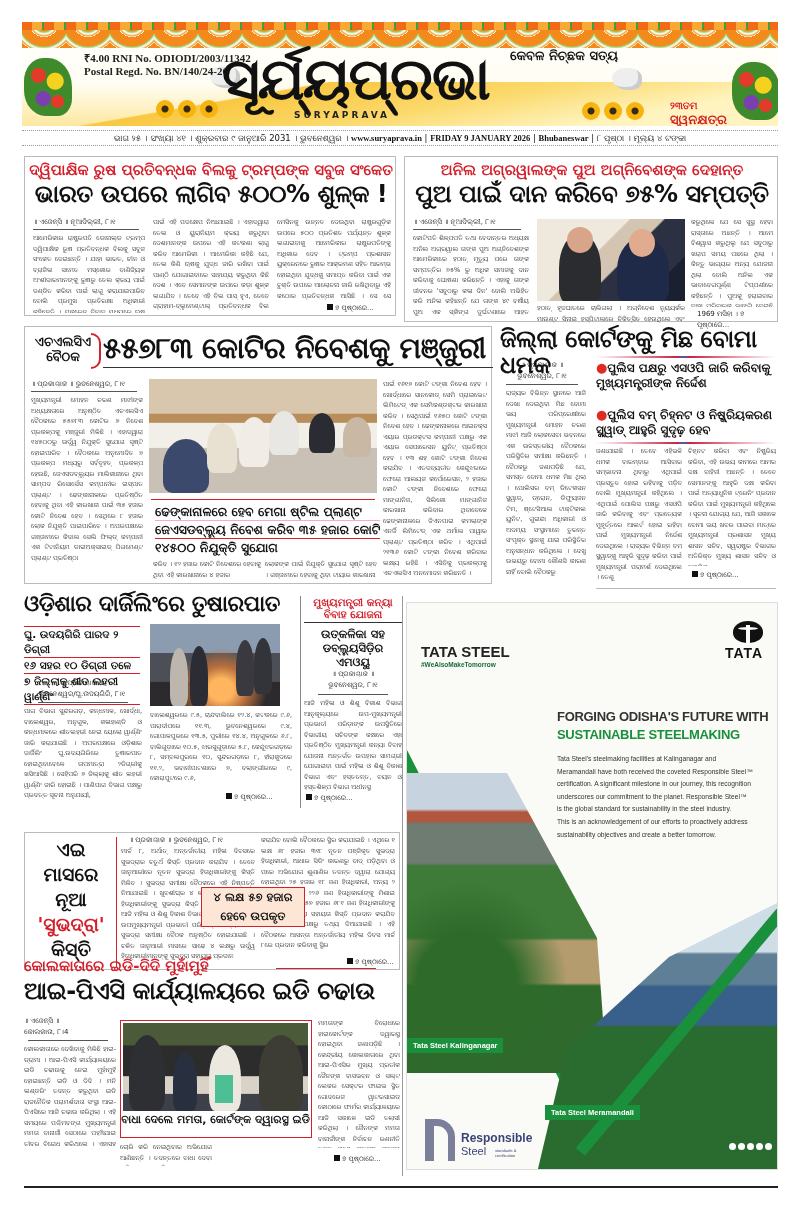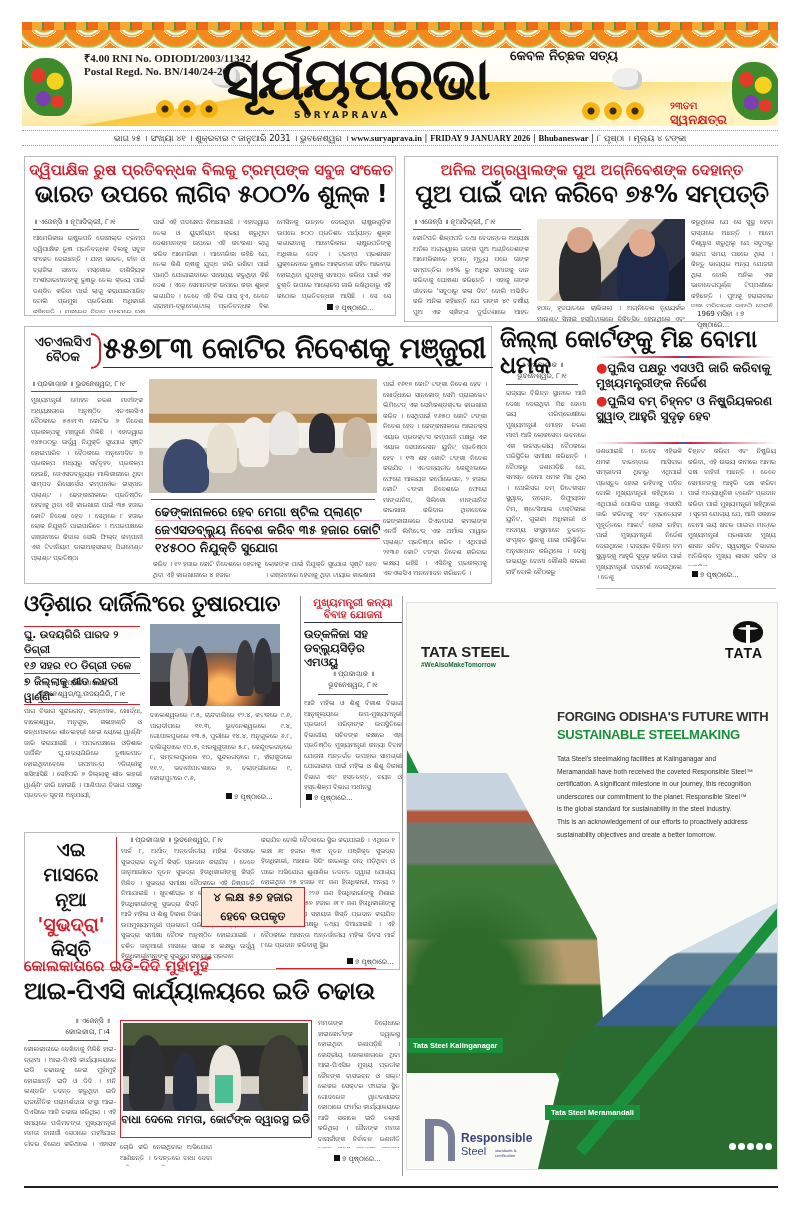--- a/index.html
+++ b/index.html
@@ -144,21 +144,21 @@
   <div class="head abs" style="left:0;top:0;width:278px;font-size:24px;text-align:left">ଜିଲ୍ଲା କୋର୍ଟଙ୍କୁ ମିଛ ବୋମା ଧମକ</div>
   <div class="by abs" style="left:6px;top:34px;width:72px;text-align:center">
     <div>॥ ପ୍ରକାଶ୍ଚାକ ॥</div>
     <div>ଭୁବନେଶ୍ୱର, ୮।୧</div>
   </div>
   <div class="rule abs" style="left:6px;top:58px;width:72px"></div>
   <div class="col abs" style="left:6px;top:62px;width:80px;height:208px">ରାଜ୍ୟର ବିଭିନ୍ନ ସ୍ଥାନରେ ଆଜି ଦେଖା ଦେଇଥିବା ମିଛ ବୋମା ଭୟ ପରିପ୍ରେକ୍ଷୀରେ ମୁଖ୍ୟମନ୍ତ୍ରୀ ମୋହନ ଚରଣ ମାଝୀ ଆଜି ଲୋକସେବା ଭବନରେ ଏକ ଉଚ୍ଚସ୍ତରୀୟ ବୈଠକରେ ପରିସ୍ଥିତିର ସମୀକ୍ଷା କରିଛନ୍ତି । ବୈଠକରୁ ଜଣାପଡ଼ିଛି ଯେ, ସମସ୍ତ ବୋମା ଧମକ ମିଛ ଥିଲା । ପୋଲିସର ବମ୍ ଡିଟେକସନ ସ୍କ୍ୱାଡ୍, ଡ୍ରୋନ, ଡିଫ୍ୟୁଜନ ଟିମ, ଷ୍ଟେସିଆଲ ଟାକ୍ଟିକାଲ ୟୁନିଟ, ଗୁଇନ୍ଦା ଅଧିକାରୀ ଓ ଅଦମ୍ୟ ସଂସ୍ଥାମାନେ ତୁରନ୍ତ ସଂପୃକ୍ତ ସ୍ଥାନକୁ ଯାଇ ପରିସ୍ଥିତିର ଅନୁସନ୍ଧାନ କରିଥିଲେ । ଦେଖୁ ଉଭୟରୁ ବୋମା କୌଣସି କାରଣ ନାହିଁ ବୋଲି ବୈଠକରୁ</div>
   <div class="abs" style="left:96px;top:30px;width:180px;height:2px;background:linear-gradient(90deg,#fff,#c24 45%,#36c 48%,#c24 52%,#fff)"></div>
   <div class="abs" style="left:96px;top:34px;width:182px;font-size:12px;font-weight:bold;line-height:15px">
     <div><span style="color:#e02b25;font-size:13px">●</span><span>ପୁଲିସ ପକ୍ଷରୁ ଏସଓପି ଜାରି କରିବାକୁ ମୁଖ୍ୟମନ୍ତ୍ରୀଙ୍କ ନିର୍ଦ୍ଦେଶ</span></div>
-    <div style="margin-top:2px"><span style="color:#e02b25;font-size:13px">●</span><span>ପୁଲିସ ବମ୍ ଚିହ୍ନଟ ଓ ନିଷ୍କ୍ରିୟକରଣ ସ୍କ୍ୱାଡ୍ ଆହୁରି ସୁଦୃଢ଼ ହେବ</span></div>
+    <div style="margin-top:16px"><span style="color:#e02b25;font-size:13px">●</span><span>ପୁଲିସ ବମ୍ ଚିହ୍ନଟ ଓ ନିଷ୍କ୍ରିୟକରଣ ସ୍କ୍ୱାଡ୍ ଆହୁରି ସୁଦୃଢ଼ ହେବ</span></div>
   </div>
   <div class="abs" style="left:96px;top:116px;width:180px;height:2px;background:linear-gradient(90deg,#fff,#c24 45%,#36c 48%,#c24 52%,#fff)"></div>
   <div class="col abs" style="left:96px;top:120px;width:86px;height:136px">ଜଣାଯାଇଛି । ତେବେ ଏହିଭଳି ଧମକ ବାରମ୍ବାର ଆସିବାର ସମ୍ଭାବନା ଥିବାରୁ ଏଥିପାଇଁ ପ୍ରସ୍ତୁତ ହୋଇ ରହିବାକୁ ପଡ଼ିବ ବୋଲି ମୁଖ୍ୟମନ୍ତ୍ରୀ କହିଥିଲେ । ଏଥିପାଇଁ ପୋଲିସ ପକ୍ଷରୁ ଏସଓପି ଜାରି କରିବାକୁ ଏବଂ ପ୍ରତ୍ୟେକ ମୁହୂର୍ତ୍ତରେ ଆଲର୍ଟ ହୋଇ ରହିବା ପାଇଁ ମୁଖ୍ୟମନ୍ତ୍ରୀ ନିର୍ଦ୍ଦେଶ ଦେଇଥିଲେ । ରାଜ୍ୟର ବିଭିନ୍ନ ବମ୍ ସ୍କ୍ୱାଡ୍‌କୁ ଆହୁରି ସୁଦୃଢ଼ କରିବା ପାଇଁ ମୁଖ୍ୟମନ୍ତ୍ରୀ ପରାମର୍ଶ ଦେଇଥିଲେ । ତେଣୁ</div>
   <div class="col abs" style="left:188px;top:120px;width:88px;height:120px">ଚିହ୍ନଟ କରିବା ଏବଂ ନିଷ୍କ୍ରିୟ କରିବା, ଏହି ଉଭୟ କାମରେ ଆମର ଦକ୍ଷ ବାହିନୀ ଅଛନ୍ତି । ତେବେ ସେମାନଙ୍କୁ ଆହୁରି ଦକ୍ଷ କରିବା ପାଇଁ ଅତ୍ୟାଧୁନିକ ଟ୍ରେନିଂ ପ୍ରଦାନ କରିବା ପାଇଁ ମୁଖ୍ୟମନ୍ତ୍ରୀ କହିଥିଲେ । ସୂଚନା ଯୋଗ୍ୟ ଯେ, ଆଜି ସକାଳେ ବୋମା ଭୟ ଖବର ପାଇବା ମାତ୍ରେ ମୁଖ୍ୟମନ୍ତ୍ରୀ ପ୍ରଶାସନ ମୁଖ୍ୟ ଶାସନ ସଚିବ, ସ୍ୱରାଷ୍ଟ୍ର ବିଭାଗର ଅତିରିକ୍ତ ମୁଖ୍ୟ ଶାସନ ସଚିବ ଓ ପୋଲିସ</div>
   <div class="by abs" style="left:190px;top:244px"><span class="sq"></span><span>୭ ପୃଷ୍ଠାରେ...</span></div>
   <div class="abs" style="left:96px;top:262px;width:180px;border-top:1px solid #bbb"></div>
 </div>
 
 <div class="abs" style="left:24px;top:592px;width:272px;height:214px">
   <div class="head abs" style="left:0;top:0;width:272px;font-size:22px;text-align:left">ଓଡ଼ିଶାର ଦାର୍ଜିଲିଂରେ ତୁଷାରପାତ</div>
@@ -183,21 +183,21 @@
   <div class="by abs" style="left:200px;top:200px"><span class="sq"></span><span>୭ ପୃଷ୍ଠାରେ...</span></div>
 </div>
 
 <div class="abs" style="left:300px;top:596px;width:1px;height:212px;background:#888"></div>
 
 <div class="abs" style="left:304px;top:596px;width:98px;height:214px">
   <div class="kicker" style="font-size:10.5px;border-bottom:1px solid #333;padding-bottom:2px">
     <div>ମୁଖ୍ୟମନ୍ତ୍ରୀ କନ୍ୟା</div>
     <div>ବିବାହ ଯୋଜନା</div>
   </div>
-  <div style="font-size:11.5px;font-weight:bold;line-height:14px;margin-top:4px">ଉତ୍କଳିକା ସହ ଡବ୍ଲ୍ୟୁସିଡ଼ିର ଏମଓୟୁ</div>
+  <div style="font-size:11.5px;font-weight:bold;text-align:center;line-height:14px;margin-top:4px">ଉତ୍କଳିକା ସହ ଡବ୍ଲ୍ୟୁସିଡ଼ିର ଏମଓୟୁ</div>
   <div class="by" style="text-align:center">
     <div>॥ ପ୍ରକାଶ୍ଚାକ ॥</div>
     <div>ଭୁବନେଶ୍ୱର, ୮।୧</div>
   </div>
   <div class="rule" style="width:70px;margin:3px auto"></div>
   <div class="col" style="height:94px">ଆଜି ମହିଳା ଓ ଶିଶୁ ବିକାଶ ବିଭାଗ ଆନୁକୂଲ୍ୟରେ ଉପ-ମୁଖ୍ୟମନ୍ତ୍ରୀ ପ୍ରଭାତୀ ପରିଡ଼ାଙ୍କ ଉପସ୍ଥିତିରେ ବିଭାଗୀୟ ସଚିବଙ୍କ କକ୍ଷରେ ଏହା ପ୍ରତିଷ୍ଠିତ ମୁଖ୍ୟମନ୍ତ୍ରୀ କନ୍ୟା ବିବାହ ଯୋଜନା ଅନ୍ତର୍ଗତ ଉପହାର ସାମଗ୍ରୀ ଯୋଗାଇବା ପାଇଁ ମହିଳା ଓ ଶିଶୁ ବିକାଶ ବିଭାଗ ଏବଂ ହସ୍ତତନ୍ତ, ବୟନ ଓ ହସ୍ତଶିଳ୍ପ ବିଭାଗ ଅଧୀନସ୍ଥ</div>
   <div class="by" style="margin-top:1px"><span class="sq"></span><span>୭ ପୃଷ୍ଠାରେ...</span></div>
 </div>
 
 <div class="box" style="left:24px;top:832px;width:376px;height:138px">
@@ -216,21 +216,21 @@
     <div>୪ ଲକ୍ଷ ୫୭ ହଜାର</div>
     <div>ହେବେ ଉପକୃତ</div>
   </div>
   <div class="by abs" style="left:320px;top:124px"><span class="sq"></span><span>୭ ପୃଷ୍ଠାରେ...</span></div>
 </div>
 
 <div class="abs" style="left:24px;top:958px;width:376px;height:214px">
   <div class="kicker abs" style="left:0;top:0;width:240px;text-align:left;font-size:15px">କୋଲକାତାରେ ଇଡି-ଦିଦି ମୁହାଁମୁହିଁ</div>
   <div class="abs" style="left:252px;top:10px;width:100px;border-top:1.5px solid #d4202b"></div>
   <div class="head abs" style="left:0;top:20px;width:376px;font-size:24px;text-align:left">ଆଇ-ପିଏସି କାର୍ଯ୍ୟାଳୟରେ ଇଡି ଚଢାଉ</div>
-  <div class="by abs" style="left:0;top:58px;width:86px;text-align:right">
+  <div class="by abs" style="left:0;top:58px;width:86px;text-align:left">
     <div>॥ ଏଜେନ୍ସି ॥</div>
     <div>କୋଲକାତା, ୮।4</div>
   </div>
   <div class="rule abs" style="left:4px;top:82px;width:80px"></div>
   <div class="col abs" style="left:0;top:86px;width:92px;height:102px">କୋଲକାତାରେ ଦେଖିବାକୁ ମିଳିଛି ହାଇ-ଡ୍ରାମା । ଆଇ-ପିଏସି କାର୍ଯ୍ୟାଳୟରେ ଇଡି ଚଢାଉକୁ ନେଇ ମୁହାଁମୁହିଁ ହୋଇଛନ୍ତି ଇଡି ଓ ଦିଦି । ମନି ଲଣ୍ଡରିଂ ତଦନ୍ତ କରୁଥିବା ଇଡି ରାଜନୈତିକ ପରାମର୍ଶଦାତା ସଂସ୍ଥା ଆଇ-ପିଏସିରେ ଆଜି ଚଢାଉ କରିଥିଲା । ଏହି ସମୟରେ ପଶ୍ଚିମବଙ୍ଗ ମୁଖ୍ୟମନ୍ତ୍ରୀ ମମତା ବାନାର୍ଜୀ ସେଠାରେ ପହଞ୍ଚିଯାଇ ତୀବ୍ର ବିରୋଧ କରିଥିଲେ । ଏହାସହ ଇଡି ତୃଣମୂଳ କଂଗ୍ରେସ (ଟିଏମସି)ର ଡକ୍ୟୁମେଣ୍ଟ</div>
   <div class="abs" style="left:96px;top:62px;width:192px;height:118px;border:1.5px solid #d4202b">
     <div class="photo p-mamata" style="left:2px;top:2px;width:185px;height:88px">
       <div class="person" style="left:6px;top:12px;width:36px;height:76px;background:#2e2f33"></div>
       <div class="person" style="left:50px;top:30px;width:24px;height:58px;background:#283040"></div>
       <div class="person" style="left:86px;top:22px;width:32px;height:66px;background:#ece8df"></div>

